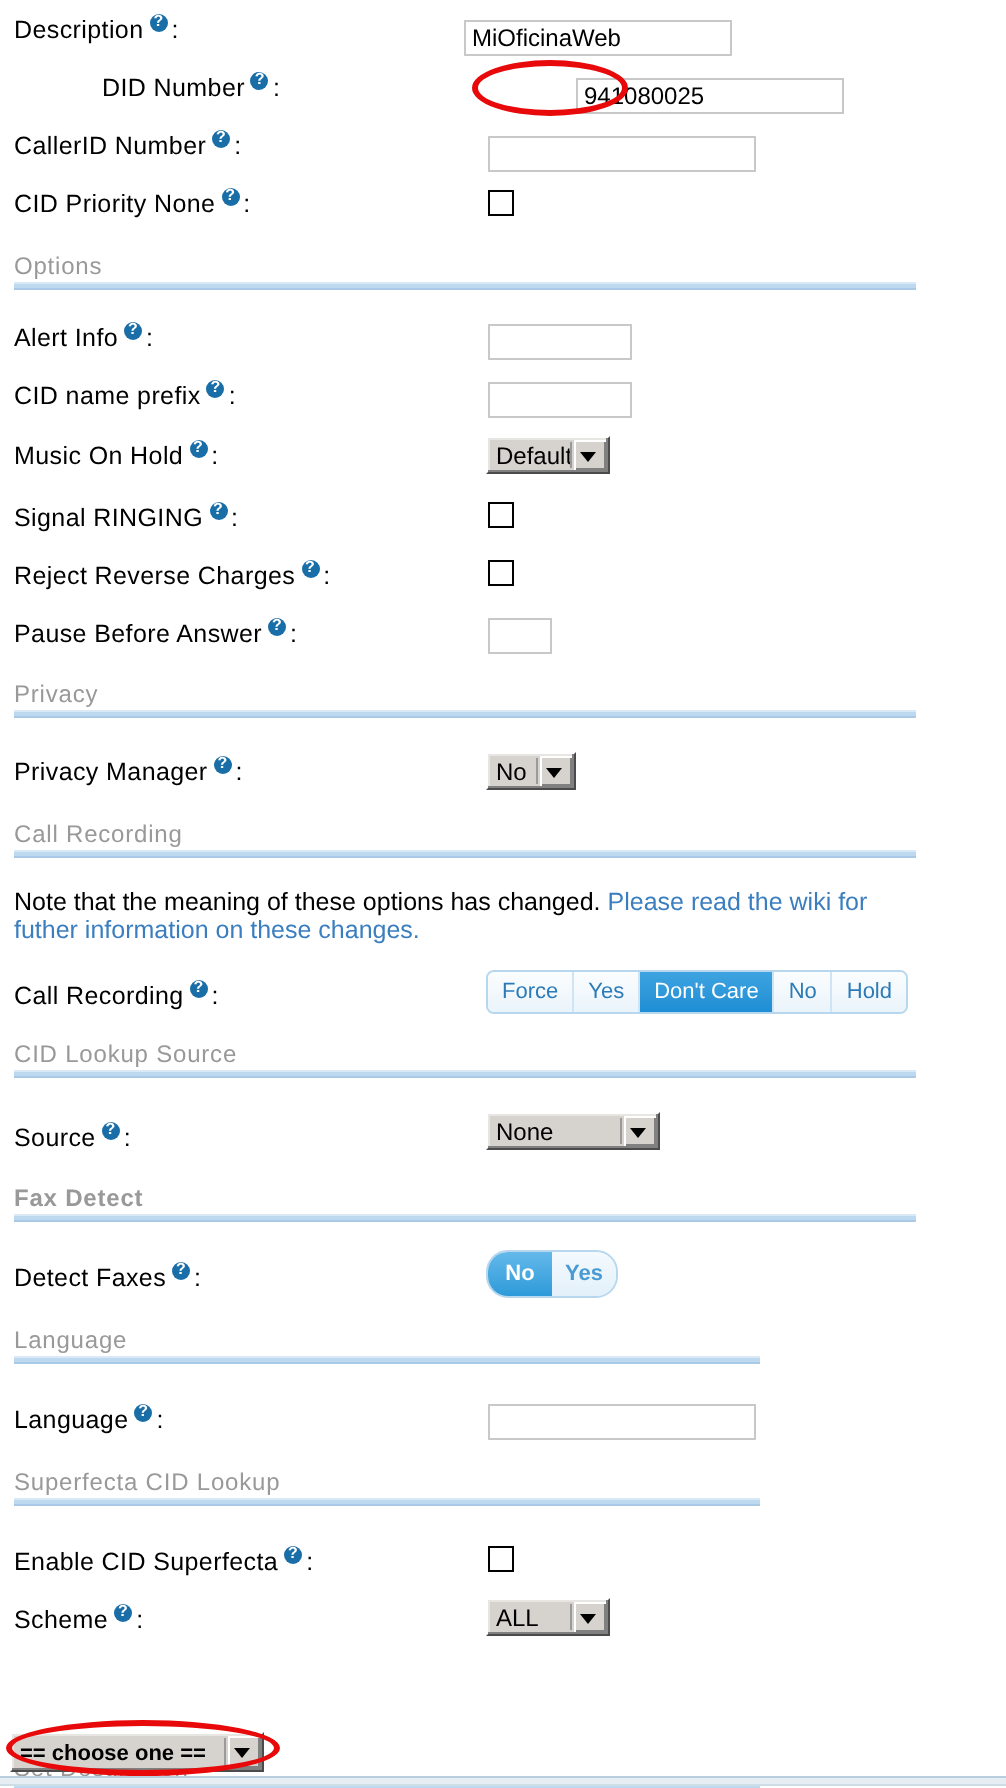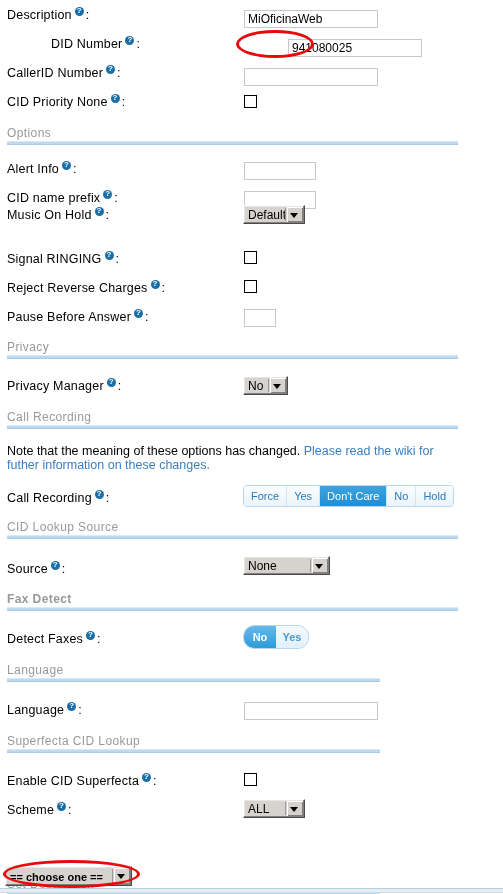--- a/index.html
+++ b/index.html
@@ -260,21 +260,21 @@
     box-sizing: border-box;
   }
 </style>
 </head>
 <body>
 
 <div class="page">
 
   <div class="row" style="top:8px;">
     <div class="lbl"><span>Description</span><span class="help"></span><span class="colon">:</span></div>
-    <input class="field" style="left: 244px; top: 2px; width: 134px;" type="text" value="MiOficinaWeb">
+    <input class="field" style="left: 232px; top: 2px; width: 134px;" type="text" value="MiOficinaWeb">
   </div>
 
   <div class="row" style="top:37px;margin-left:44px;">
     <div class="lbl"><span>DID Number</span><span class="help"></span><span class="colon">:</span></div>
     <input class="field" style="left: 244px; top: 2px; width: 134px;" type="text" value="941080025">
   </div>
   <div class="annot" style="left:236px; top:30px; width:78px; height:28px;"></div>
 
   <div class="row" style="top:66px;">
     <div class="lbl"><span>CallerID Number</span><span class="help"></span><span class="colon">:</span></div>
@@ -294,21 +294,21 @@
   <div class="row" style="top:162px;">
     <div class="lbl"><span>Alert Info</span><span class="help"></span><span class="colon">:</span></div>
     <input class="field" style="left: 244px; top: 0px; width: 72px;" type="text" value="">
   </div>
 
   <div class="row" style="top:191px;">
     <div class="lbl"><span>CID name prefix</span><span class="help"></span><span class="colon">:</span></div>
     <input class="field" style="left: 244px; top: 0px; width: 72px;" type="text" value="">
   </div>
 
-  <div class="row" style="top:208px;">
+  <div class="row" style="top:221px;">
     <div class="lbl"><span>Music On Hold</span><span class="help"></span><span class="colon">:</span></div>
     <div class="sel" style="left:243px; top:-3px; width:62px;">
       <div class="selbox"></div>
       <div class="seltext">Default</div>
       <div class="sep"></div>
       <div class="arrowbtn"></div>
     </div>
   </div>
 
   <div class="row" style="top:252px;">

